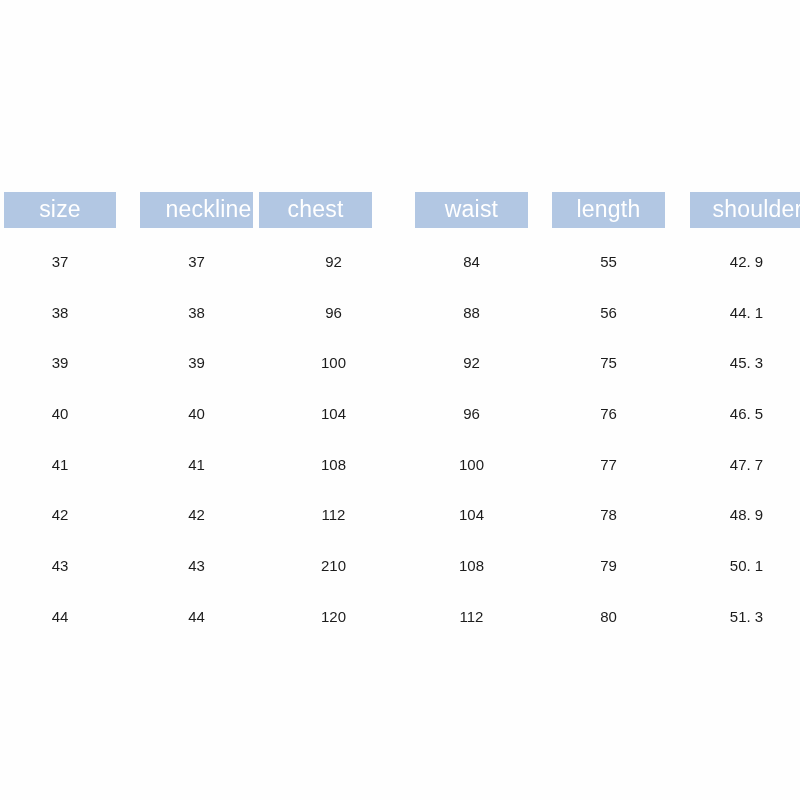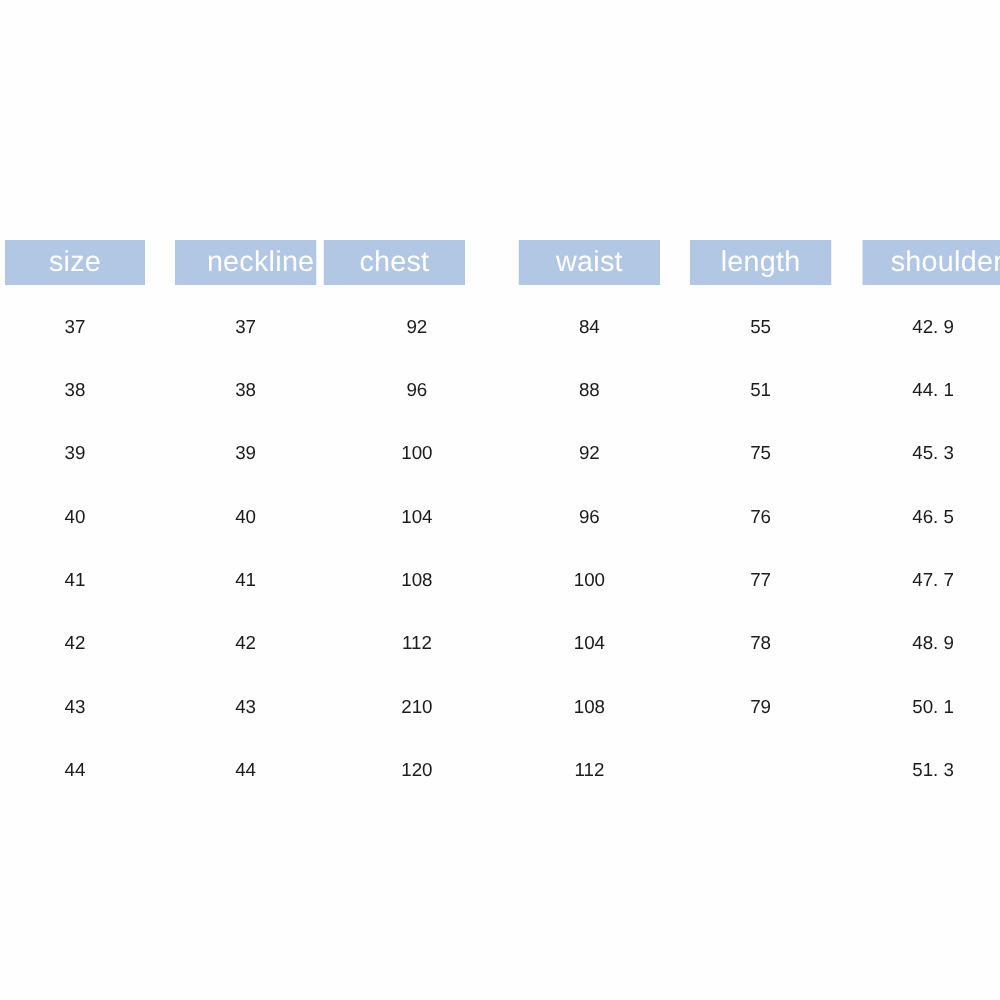--- a/index.html
+++ b/index.html
@@ -134,21 +134,21 @@
       <div class="data-cell col-3">84</div>
       <div class="data-cell col-4">55</div>
       <div class="data-cell col-5">42. 9</div>
     </div>
 
     <div class="data-row">
       <div class="data-cell col-0">38</div>
       <div class="data-cell col-1">38</div>
       <div class="data-cell col-2">96</div>
       <div class="data-cell col-3">88</div>
-      <div class="data-cell col-4">51</div>
+      <div class="data-cell col-4">56</div>
       <div class="data-cell col-5">44. 1</div>
     </div>
 
     <div class="data-row">
       <div class="data-cell col-0">39</div>
       <div class="data-cell col-1">39</div>
       <div class="data-cell col-2">100</div>
       <div class="data-cell col-3">92</div>
       <div class="data-cell col-4">75</div>
       <div class="data-cell col-5">45. 3</div>
@@ -188,17 +188,18 @@
       <div class="data-cell col-3">108</div>
       <div class="data-cell col-4">79</div>
       <div class="data-cell col-5">50. 1</div>
     </div>
 
     <div class="data-row">
       <div class="data-cell col-0">44</div>
       <div class="data-cell col-1">44</div>
       <div class="data-cell col-2">120</div>
       <div class="data-cell col-3">112</div>
+      <div class="data-cell col-4">80</div>
       <div class="data-cell col-5">51. 3</div>
     </div>
 
   </div>
 </div>
 
 </body></html>

